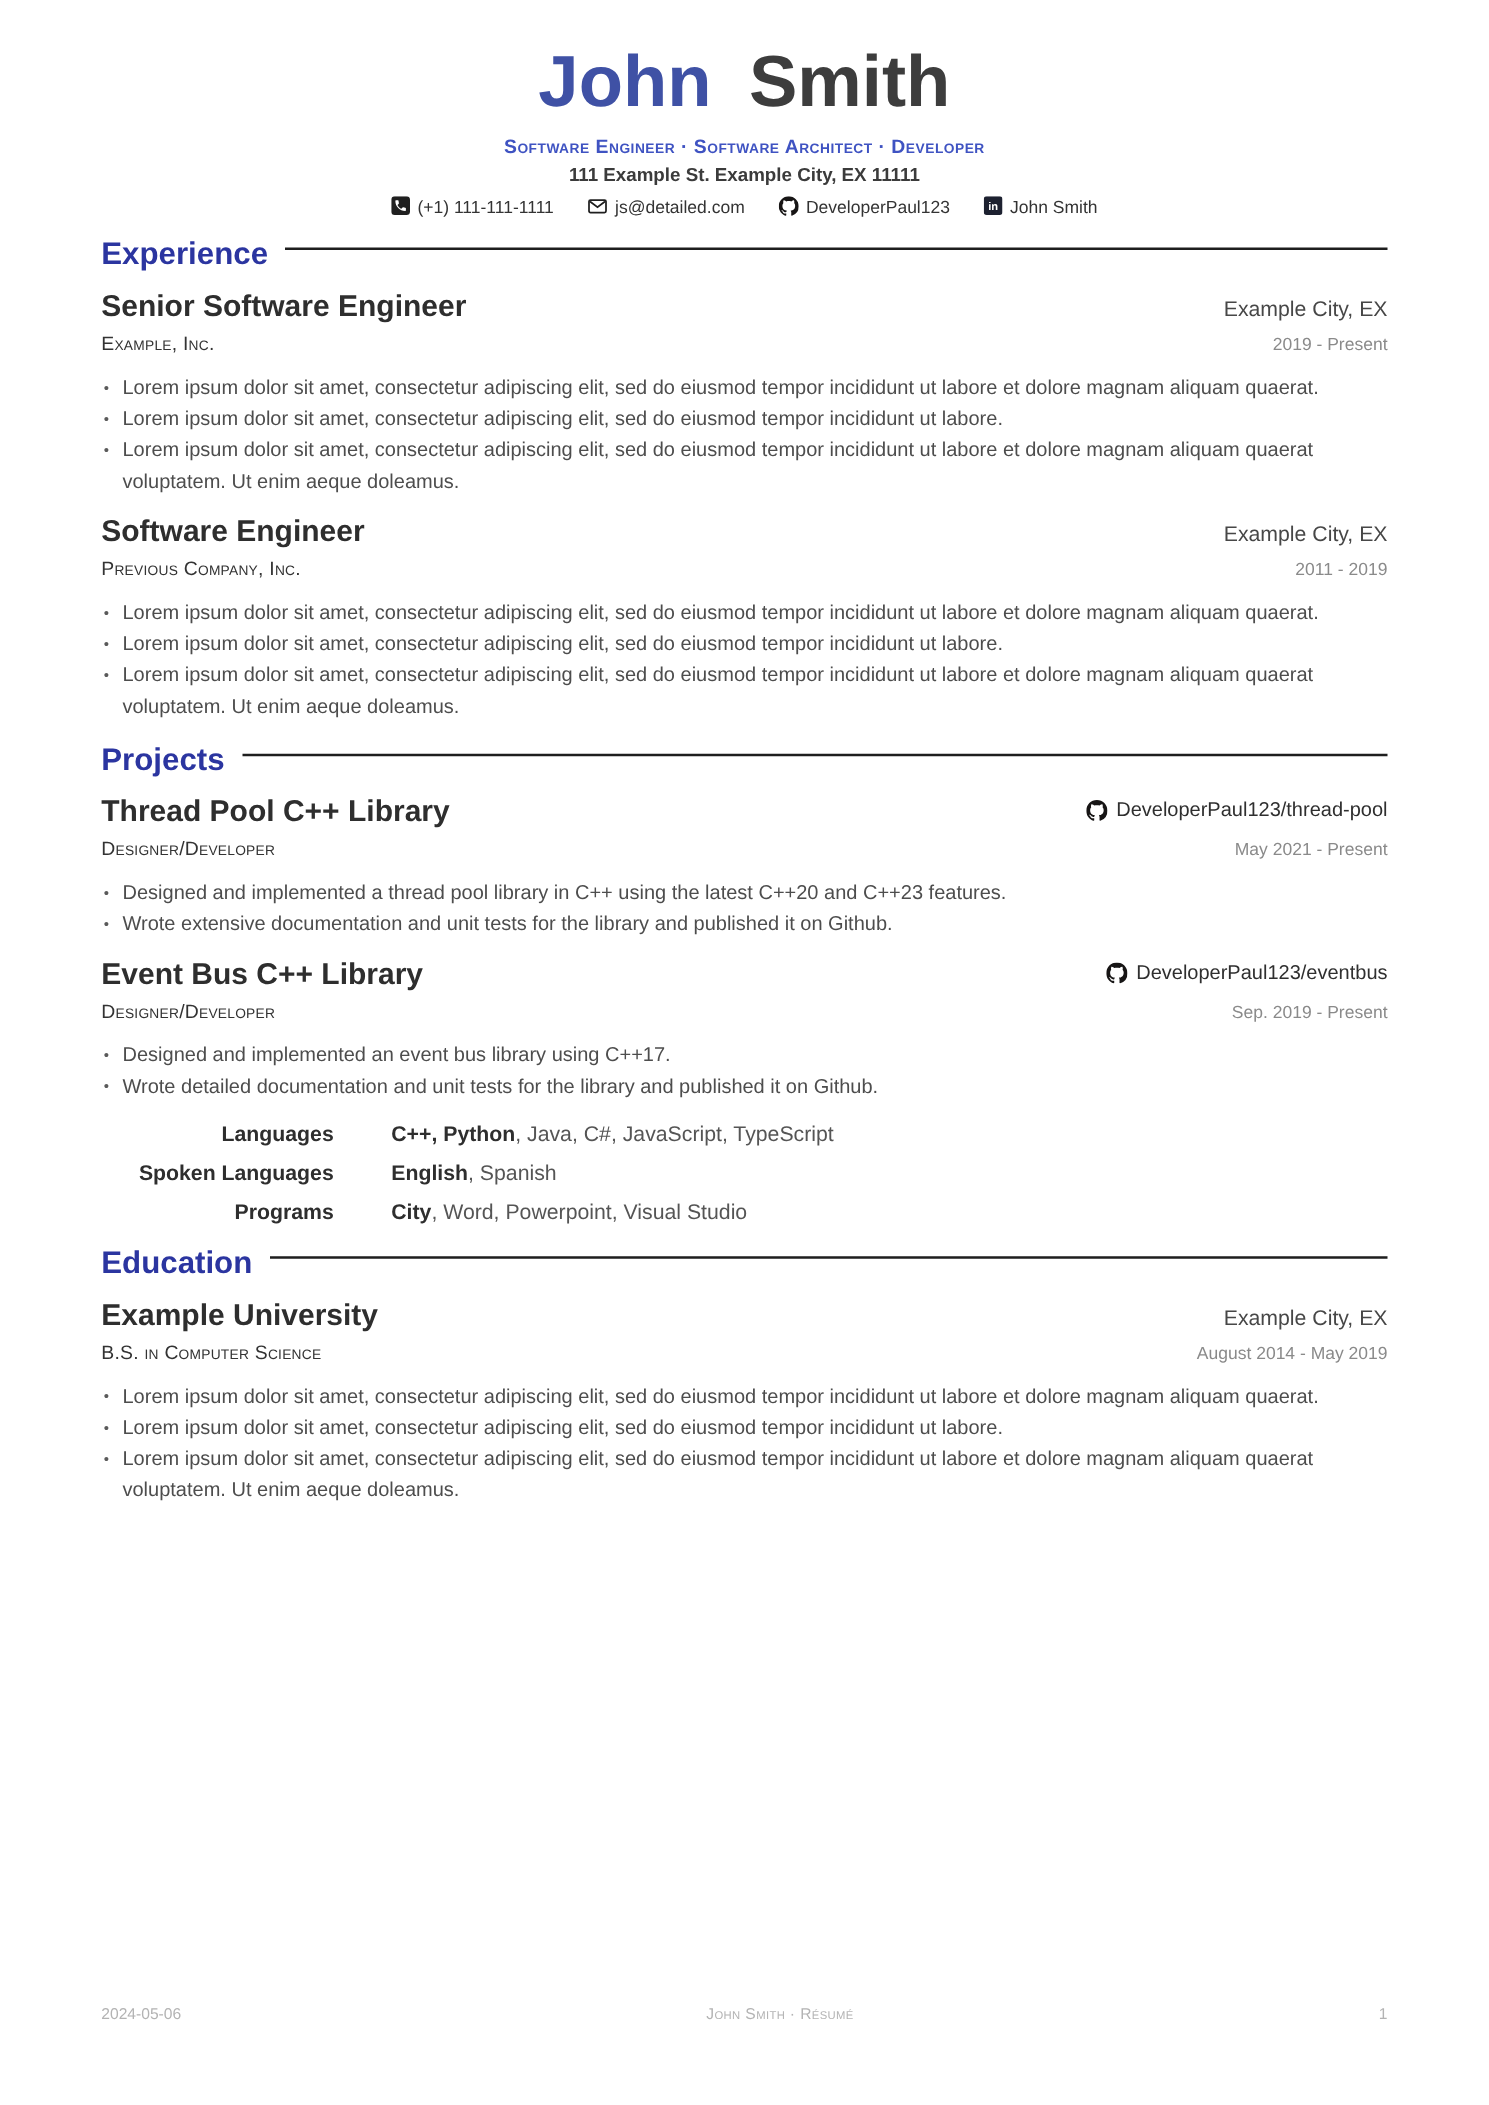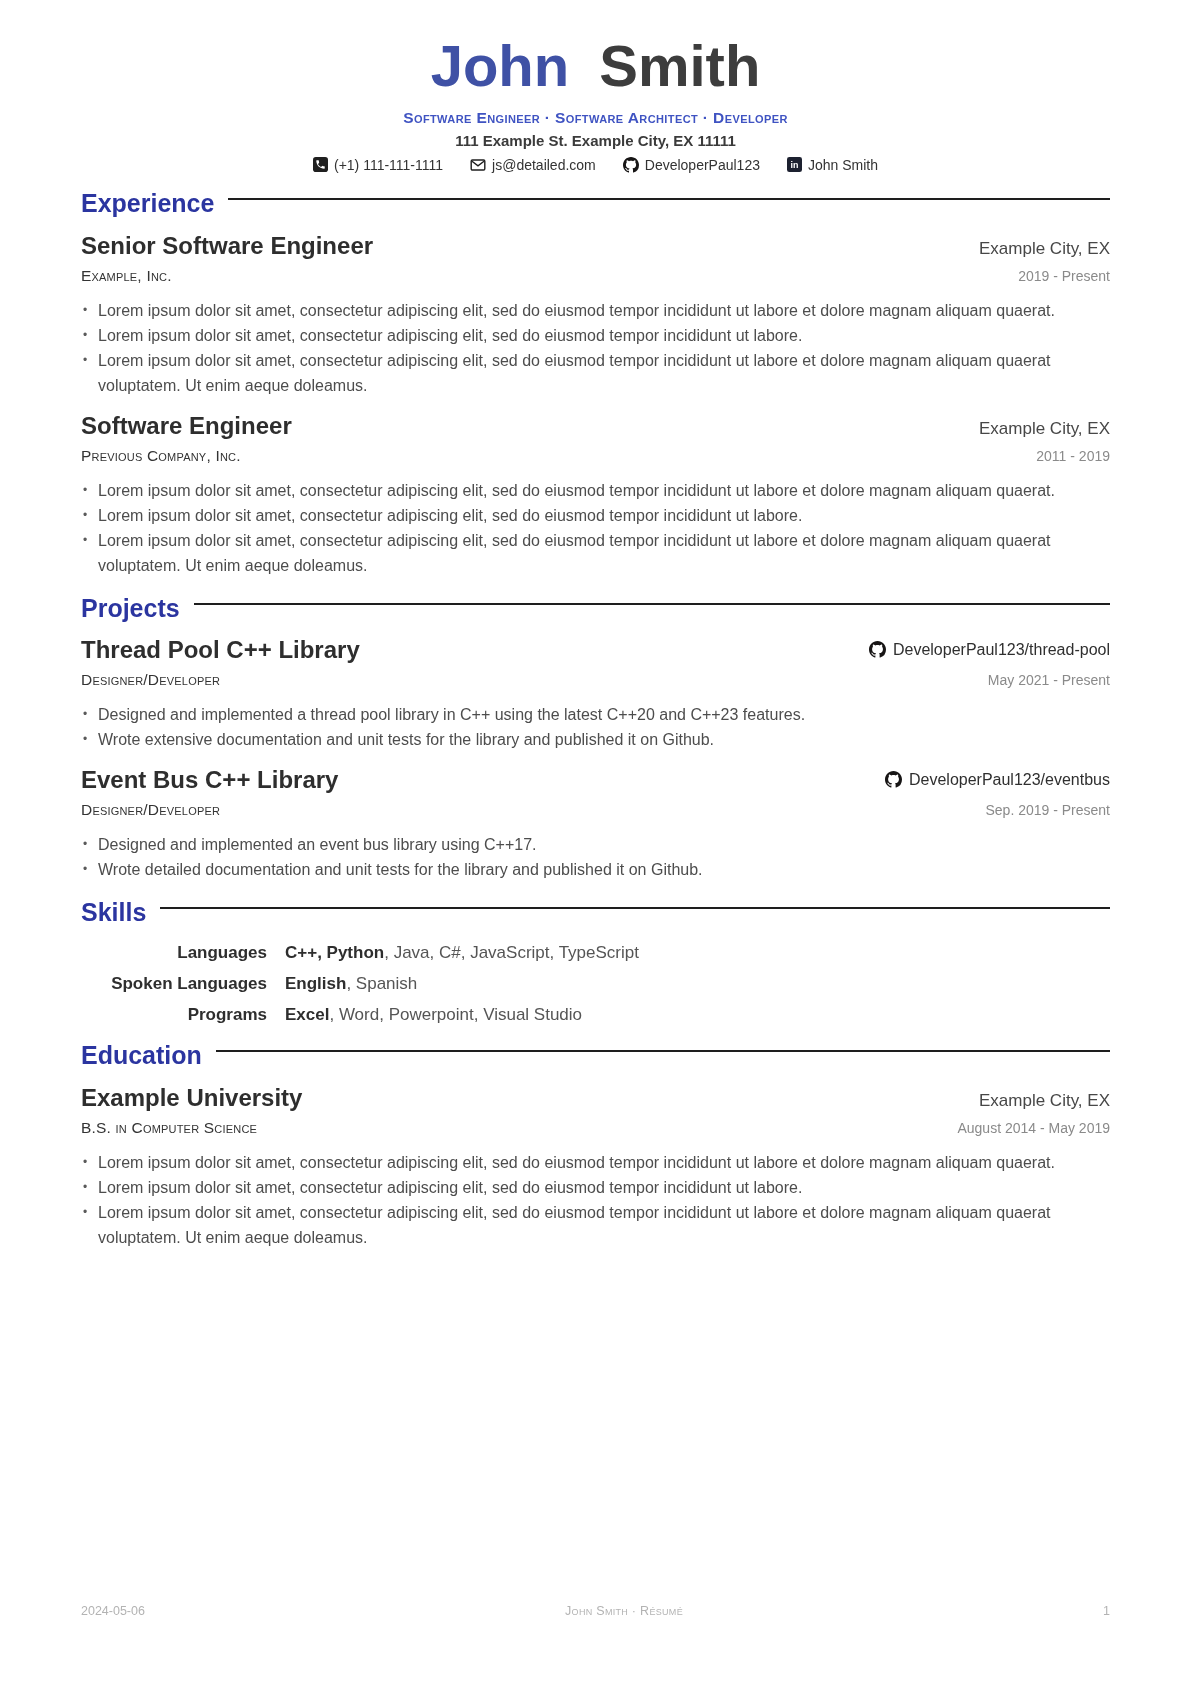--- a/index.html
+++ b/index.html
@@ -45,21 +45,21 @@
   }
   ul.bullets li::before{
     content:"•";position:absolute;left:2px;top:0;
     font-size:12px;line-height:25px;color:#5a5a5a;
   }
 
   
   .skills-grid{margin-top:16px;display:grid;grid-template-columns:186px 1fr;
     column-gap:18px;row-gap:11px;font-size:17px;}
   .skill-label{text-align:right;font-weight:700;color:#2e2e2e;}
-  .skill-value{color:#555;}
+  .skill-value{color:#555;margin-left:28px;}
   .skill-value .strong{font-weight:700;color:#2e2e2e;}
 
   
   .footer{position:absolute;left:81px;right:81px;top:1604px;
     display:flex;justify-content:space-between;align-items:baseline;
     font-size:12.5px;color:#b3b3b3;}
   .footer .center{font-variant:small-caps;letter-spacing:.3px;}
 </style>
 </head>
 <body>
@@ -195,31 +195,27 @@
         <div class="dates">Sep. 2019 - Present</div>
       </div>
       <ul class="bullets">
         <li>Designed and implemented an event bus library using C++17.</li>
         <li>Wrote detailed documentation and unit tests for the library and published it on Github.</li>
       </ul>
     </article>
   </section>
 
   <section>
-    <div class="sec-head">
-      <h2>Skills</h2>
-      <div class="rule"></div>
-    </div>
     <div class="skills-grid">
       <div class="skill-label">Languages</div>
       <div class="skill-value"><span class="strong">C++, Python</span><span>, Java, C#, JavaScript, TypeScript</span></div>
       <div class="skill-label">Spoken Languages</div>
       <div class="skill-value"><span class="strong">English</span><span>, Spanish</span></div>
       <div class="skill-label">Programs</div>
-      <div class="skill-value"><span class="strong">Excel</span><span>, Word, Powerpoint, Visual Studio</span></div>
+      <div class="skill-value"><span class="strong">City</span><span>, Word, Powerpoint, Visual Studio</span></div>
     </div>
   </section>
 
   <section>
     <div class="sec-head">
       <h2>Education</h2>
       <div class="rule"></div>
     </div>
 
     <article class="entry">

